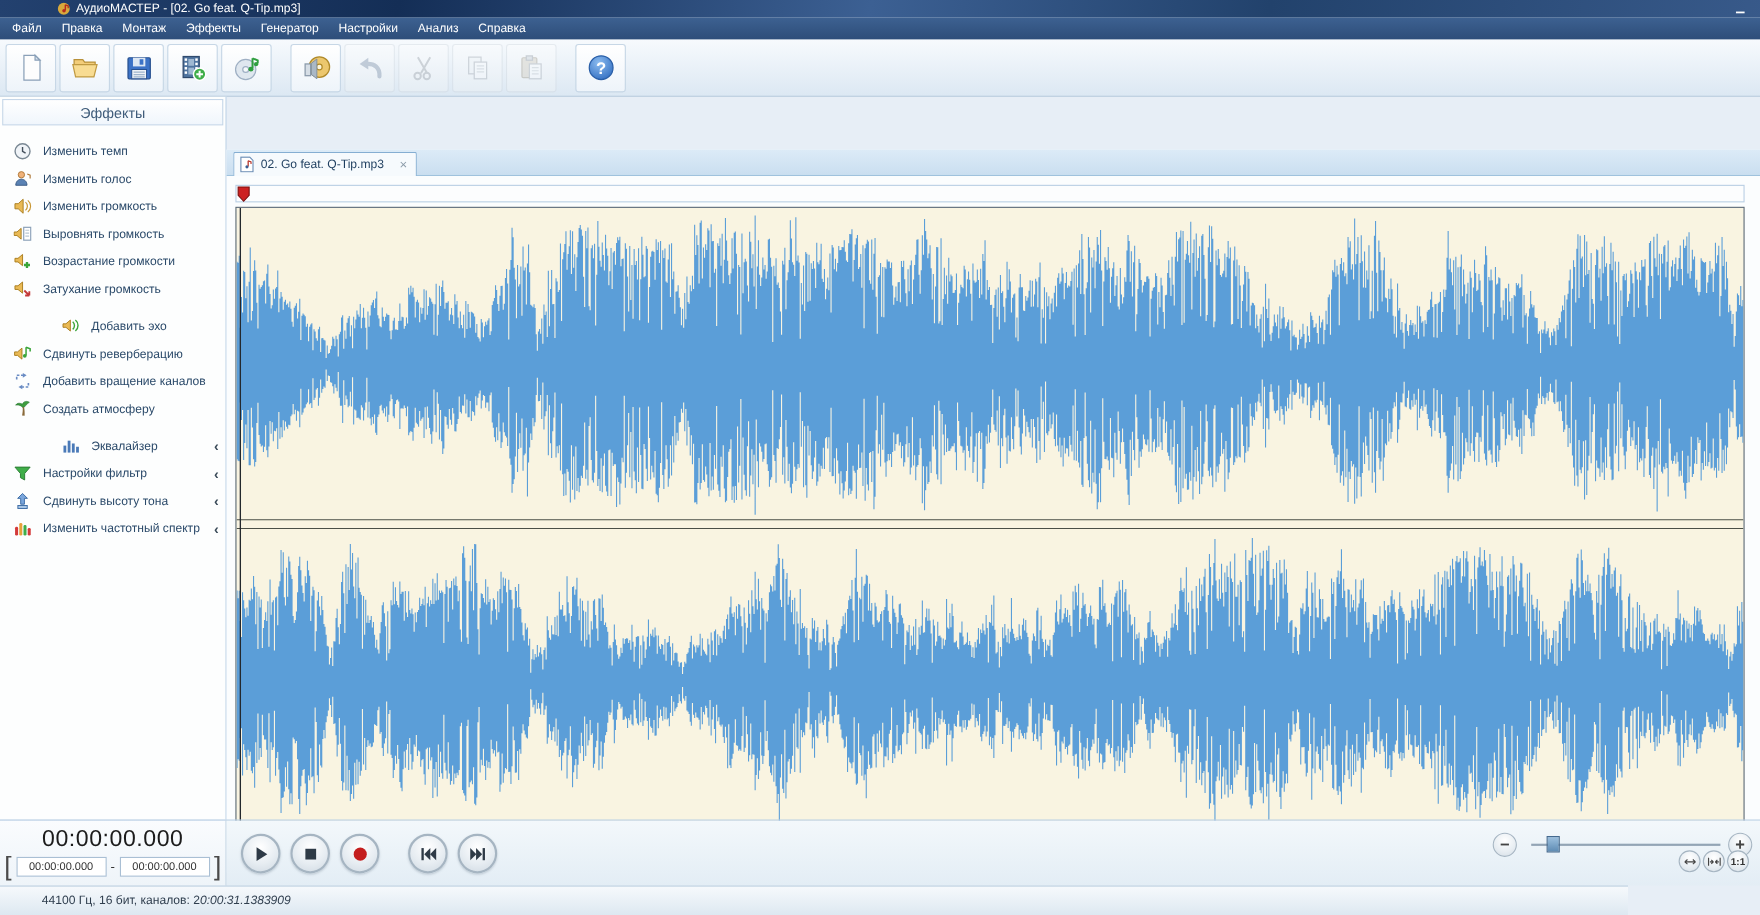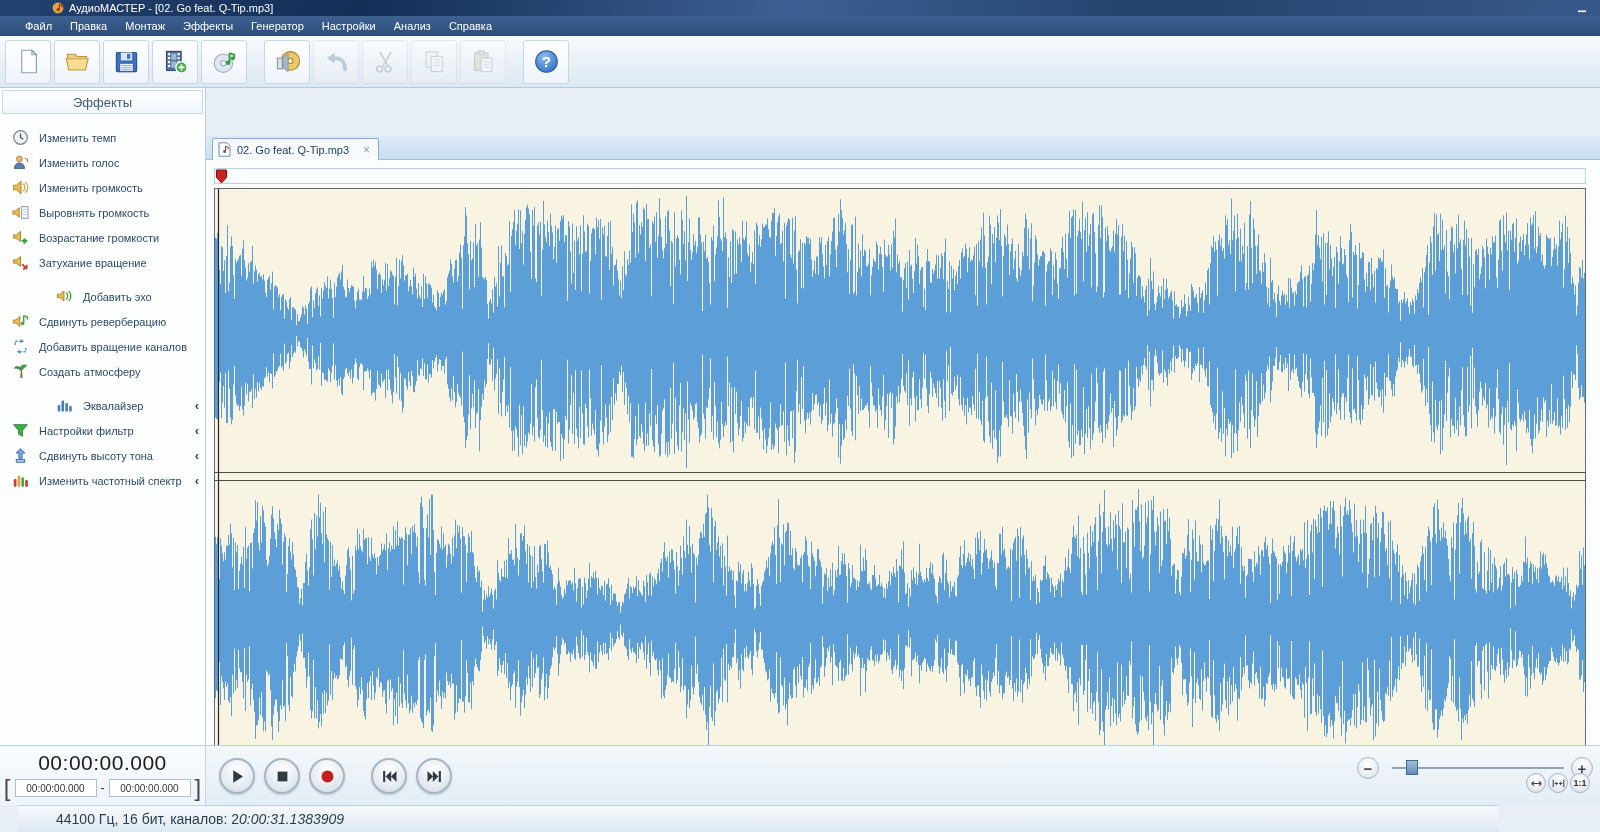--- a/index.html
+++ b/index.html
@@ -8,21 +8,21 @@
        -webkit-font-smoothing:antialiased;}
   
   #titlebar{position:absolute;left:0;top:0;width:1600px;height:16px;
     background:linear-gradient(100deg,#23416f 0%,#142e56 22%,#3c6093 48%,#22426c 70%,#3a5c8d 100%);
     display:flex;align-items:center;color:#fff;font-size:11px;padding-left:48px;}
   #titlebar .app-ic{margin:0 5px 0 4px;display:block;}
   #win-btns{margin-left:auto;display:flex;align-items:center;gap:13px;padding-right:10px;}
   .winb{width:12px;height:11px;display:flex;align-items:center;justify-content:center;cursor:default;}
   
   #menubar{position:absolute;left:0;top:16px;width:1600px;height:20px;
-    background:linear-gradient(#3d6191,#2d4d79);display:flex;align-items:center;padding-left:16px;box-sizing:border-box;}
+    background:linear-gradient(#3d6191,#2d4d79);display:flex;align-items:center;padding-left:2px;box-sizing:border-box;}
   .menu-item{color:#fff;font-size:11px;padding:2px 9px;cursor:default;}
   
   #toolbar{position:absolute;left:0;top:36px;width:1600px;height:52px;
     background:linear-gradient(#f7fafd,#dce8f3);border-bottom:1px solid #b7cbdd;
     display:flex;align-items:center;padding-left:5px;box-sizing:border-box;}
   .tbtn{width:44px;height:42px;margin-right:3px;border:1px solid #c7d7e6;border-radius:3px;
     background:linear-gradient(#ffffff,#eef4fa);display:flex;align-items:center;justify-content:center;}
   .tbtn.gap{margin-left:14px;}
   .tbtn.disabled{opacity:.40;filter:grayscale(55%);}
   .ticon{width:27px;height:27px;}
@@ -76,23 +76,23 @@
   
   .zoombtn{position:absolute;width:22px;height:22px;border-radius:50%;border:1px solid #a6b5c2;
     background:radial-gradient(circle at 50% 32%,#fff,#e7edf2 60%,#d4dde5);
     display:flex;align-items:center;justify-content:center;font-size:15px;font-weight:bold;color:#444;box-sizing:border-box;}
   .zoombtn.small{width:20px;height:20px;font-size:9px;}
   #zoomtrack{position:absolute;left:1186px;top:21px;width:172px;height:2px;background:#93a5b5;}
   #zoomhandle{position:absolute;left:1200px;top:14px;width:12px;height:15px;
     background:linear-gradient(#9cc0de,#5f8cb4);border:1px solid #44698e;box-sizing:border-box;}
   #onetoone{font-size:9px;font-weight:bold;color:#333;}
   
-  #statusbar{position:absolute;left:18px;top:805px;width:1480px;height:27px;
+  #statusbar{position:absolute;left:0;top:805px;width:1480px;height:27px;
     background:linear-gradient(#f6f9fc,#dde8f1);border-top:1px solid #c0d2e2;
-    display:flex;align-items:center;font-size:14px;color:#2f3e4e;box-sizing:border-box;}
+    display:flex;align-items:center;font-size:11px;color:#2f3e4e;box-sizing:border-box;}
   #statusbar .fmt{margin-left:38px;}
   #statusbar .pos{font-style:italic;}
   svg{display:block;}
 </style>
 </head>
 <body>
 
 <svg width="0" height="0" style="position:absolute">
   <defs>
     <radialGradient id="helpGrad" cx="40%" cy="30%" r="80%">
@@ -402,21 +402,21 @@
         <div class="side-item">
           <svg class="sicon" viewBox="0 0 16 16">
             <use href="#ic-fade-in"></use>
           </svg>
     <span class="slabel">Возрастание громкости</span>
         </div>
         <div class="side-item">
           <svg class="sicon" viewBox="0 0 16 16">
             <use href="#ic-fade-out"></use>
           </svg>
-    <span class="slabel">Затухание вращение</span>
+    <span class="slabel">Затухание громкость</span>
         </div>
         <div class="side-item gap">
           <svg class="sicon" viewBox="0 0 16 16">
             <use href="#ic-echo"></use>
           </svg>
     <span class="slabel">Добавить эхо</span>
         </div>
         <div class="side-item">
           <svg class="sicon" viewBox="0 0 16 16">
             <use href="#ic-reverb"></use>

